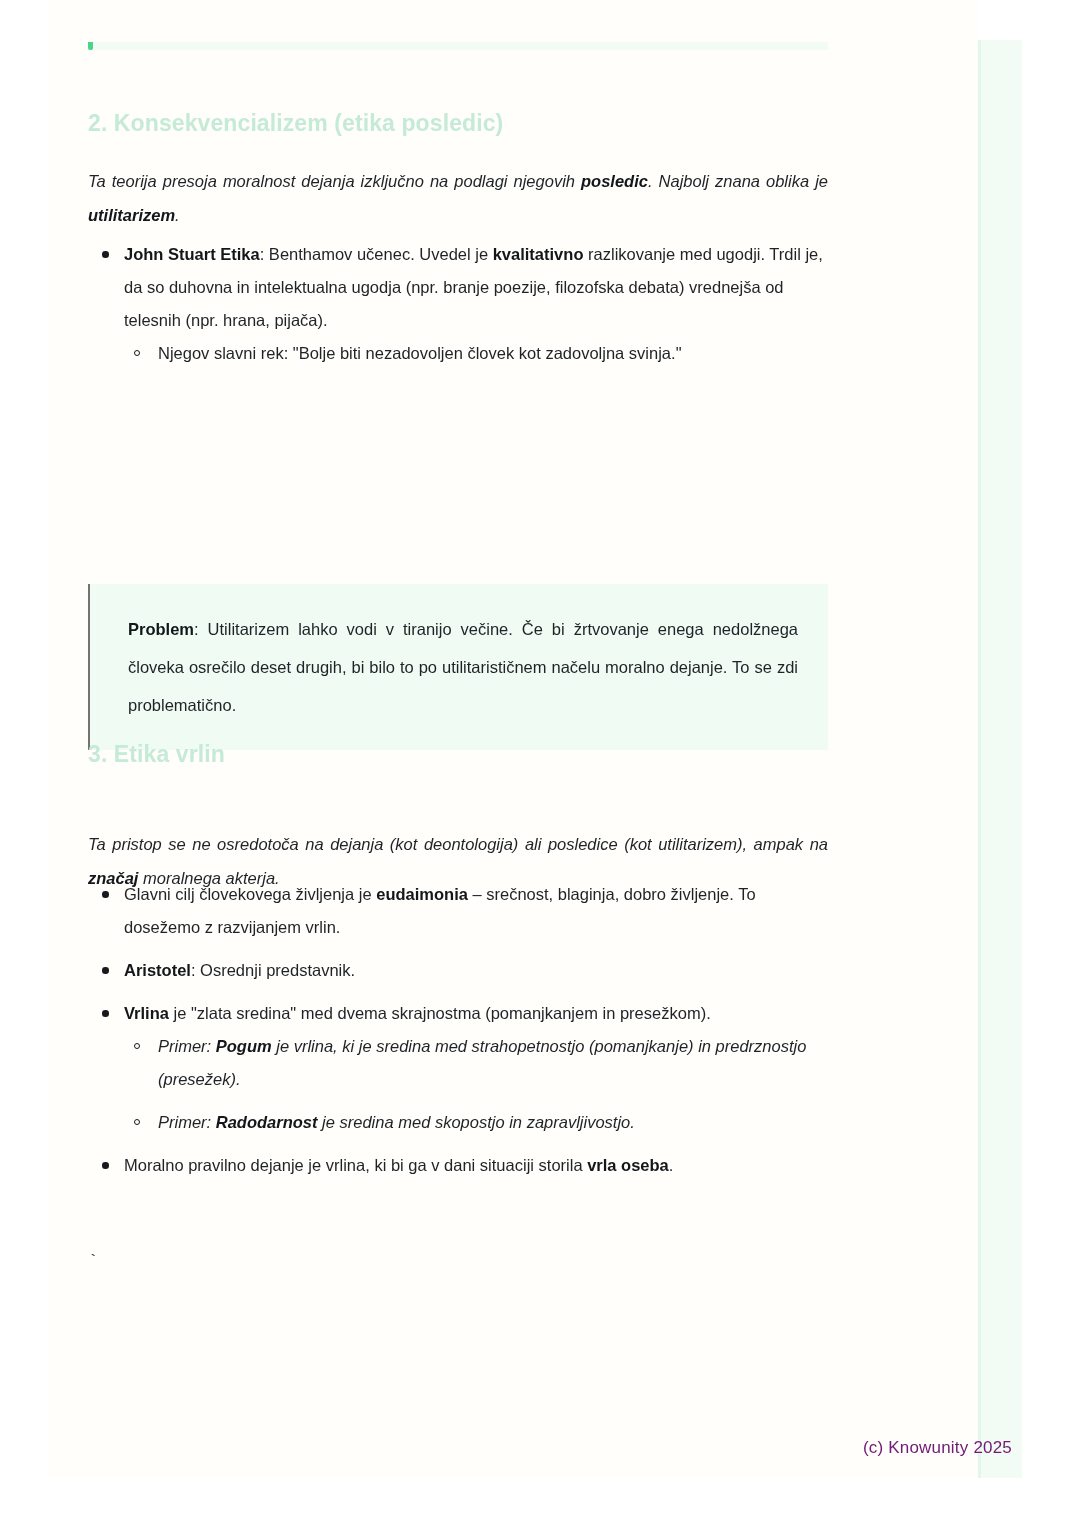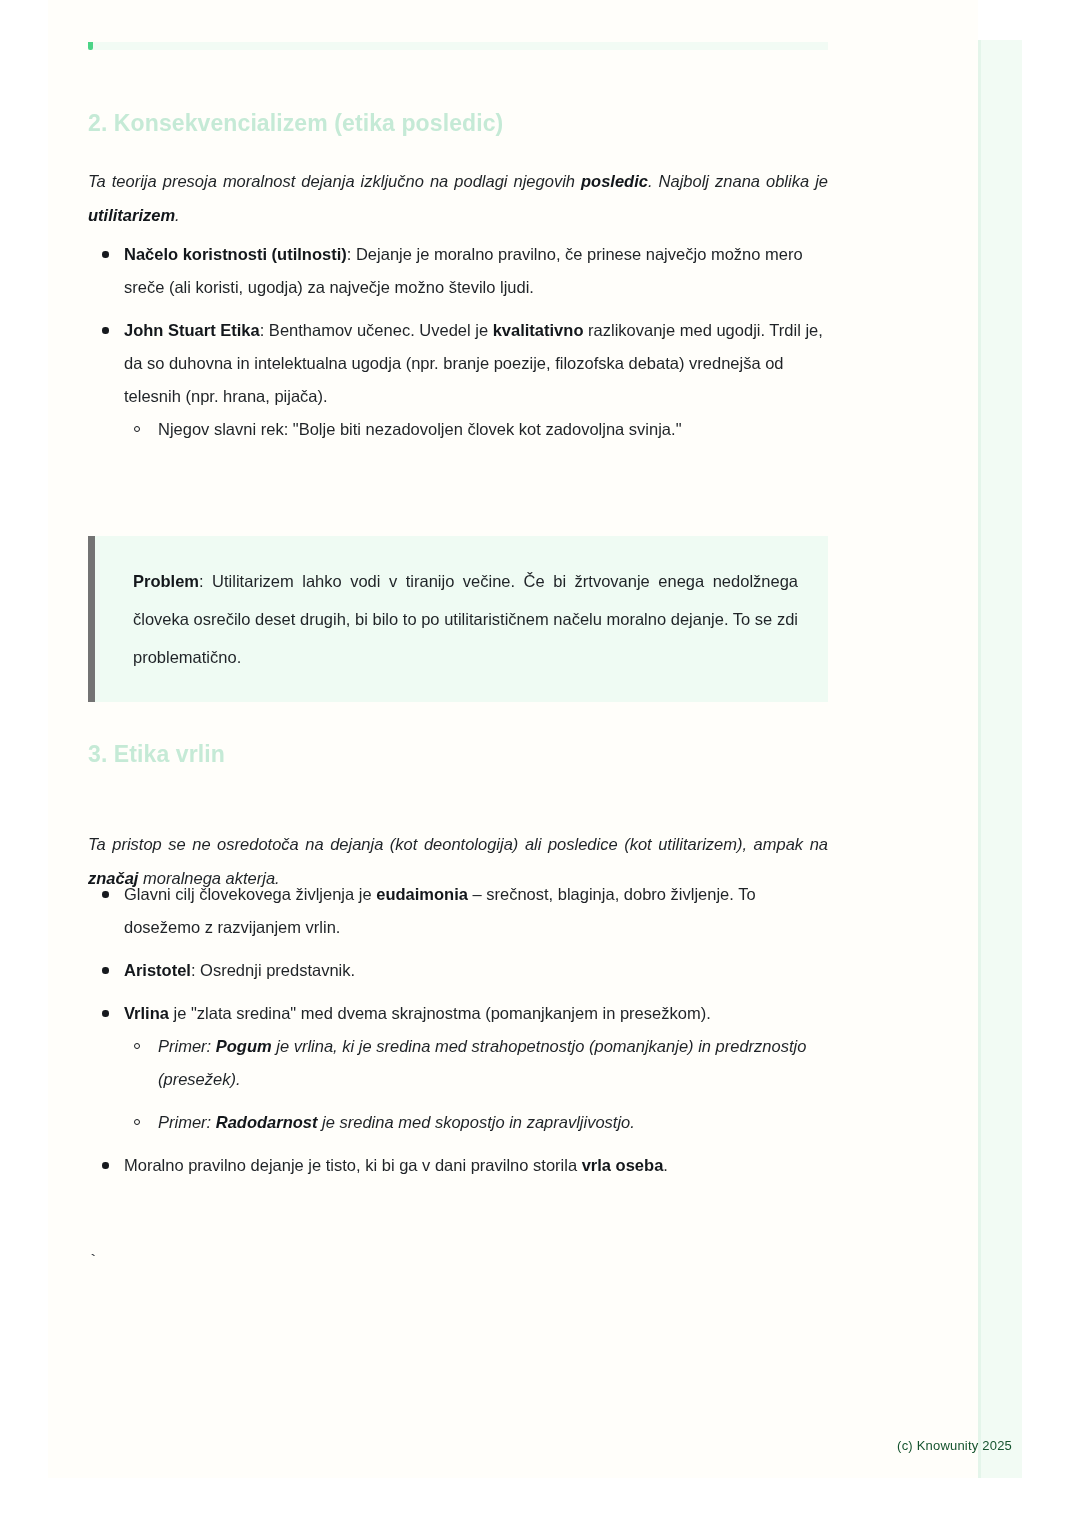--- a/index.html
+++ b/index.html
@@ -145,25 +145,25 @@
 
   .list-konsek { left: 88px; top: 238px; }
   .list-vrlin  { left: 88px; top: 878px; }
 
   .gap-item { margin-bottom: 10px; }
 
   
   .callout {
     position: absolute;
     left: 88px;
-    top: 536px;
+    top: 584px;
     width: 740px;
     box-sizing: border-box;
     background: #effbf3;
-    border-left: 7px solid #737373;
+    border-left: 2px solid #737373;
     padding: 26px 30px 26px 38px;
   }
   .callout p {
     margin: 0;
     font-size: 16.5px;
     line-height: 38px;
     color: #1f2327;
     text-align: justify;
     text-justify: inter-word;
   }
@@ -177,41 +177,40 @@
     line-height: 28px;
     color: #33383d;
     font-family: "Liberation Mono", monospace;
   }
 
   
   .footer-credit {
     position: absolute;
     right: 68px;
     top: 1438px;
-    font-size: 13px;
-    color: #14532d;
+    font-size: 17px;
+    color: #701a75;
     letter-spacing: 0.2px;
   }
 </style>
 </head>
 <body>
 
 <div class="page-sheet"></div>
 <div class="right-strip"></div>
 <div class="right-strip-edge"></div>
 
 <div class="callout-top-remnant"></div>
 
 <h2 class="sec-heading h-konsek">2. Konsekvencializem (etika posledic)</h2>
 
 <p class="para p-konsek"><span>Ta teorija presoja moralnost dejanja izključno na podlagi njegovih </span><b>posledic</b><span>. Najbolj znana oblika je </span><b>utilitarizem</b><span>.</span></p>
 
 <ul class="blist list-konsek">
 
-  <li class="gap-item"><span class="bullet-dot"></span><b>Načelo koristnosti (utilnosti)</b><span>: Dejanje je moralno pravilno, če prinese največjo možno mero sreče (ali koristi, ugodja) za največje možno število ljudi.</span></li>
 
 
   <li><span class="bullet-dot"></span><b>John Stuart Etika</b><span>: Benthamov učenec. Uvedel je </span><b>kvalitativno</b><span> razlikovanje med ugodji. Trdil je, da so duhovna in intelektualna ugodja (npr. branje poezije, filozofska debata) vrednejša od telesnih (npr. hrana, pijača).</span>
     <ul class="sublist">
       <li><span class="bullet-ring"></span><span>Njegov slavni rek: "Bolje biti nezadovoljen človek kot zadovoljna svinja."</span></li>
     </ul>
   </li>
 
 </ul>
 
@@ -229,19 +228,19 @@
 
   <li class="gap-item"><span class="bullet-dot"></span><b>Aristotel</b><span>: Osrednji predstavnik.</span></li>
 
   <li class="gap-item"><span class="bullet-dot"></span><b>Vrlina</b><span> je "zlata sredina" med dvema skrajnostma (pomanjkanjem in presežkom).</span>
     <ul class="sublist">
       <li class="gap-item"><span class="bullet-ring"></span><i>Primer: </i><i><b>Pogum</b></i><i> je vrlina, ki je sredina med strahopetnostjo (pomanjkanje) in predrznostjo (presežek).</i></li>
       <li><span class="bullet-ring"></span><i>Primer: </i><i><b>Radodarnost</b></i><i> je sredina med skopostjo in zapravljivostjo.</i></li>
     </ul>
   </li>
 
-  <li><span class="bullet-dot"></span><span>Moralno pravilno dejanje je tisto, ki bi ga v dani pravilno storila </span><b>vrla oseba</b><span>.</span></li>
+  <li><span class="bullet-dot"></span><span>Moralno pravilno dejanje je vrlina, ki bi ga v dani situaciji storila </span><b>vrla oseba</b><span>.</span></li>
 
 </ul>
 
 <div class="stray-tick">`</div>
 
 <div class="footer-credit">(c) Knowunity 2025</div>
 
 </body></html>

